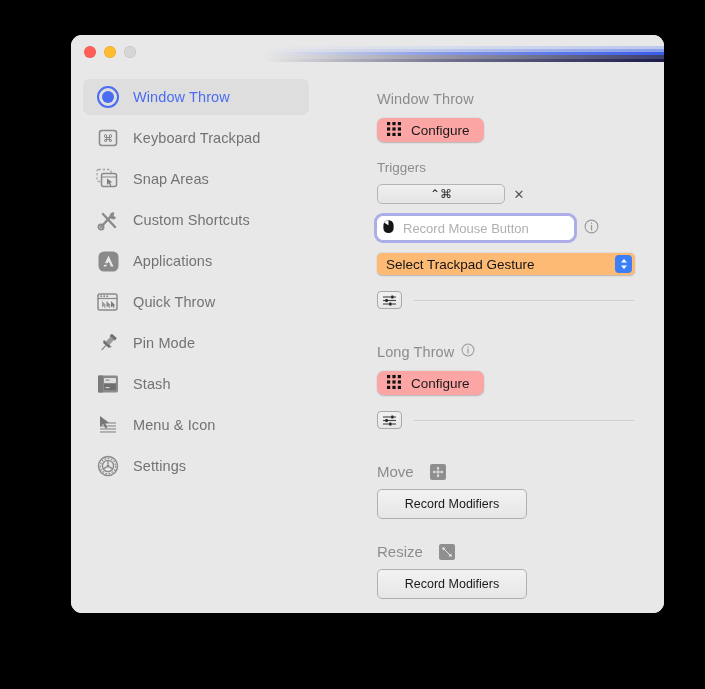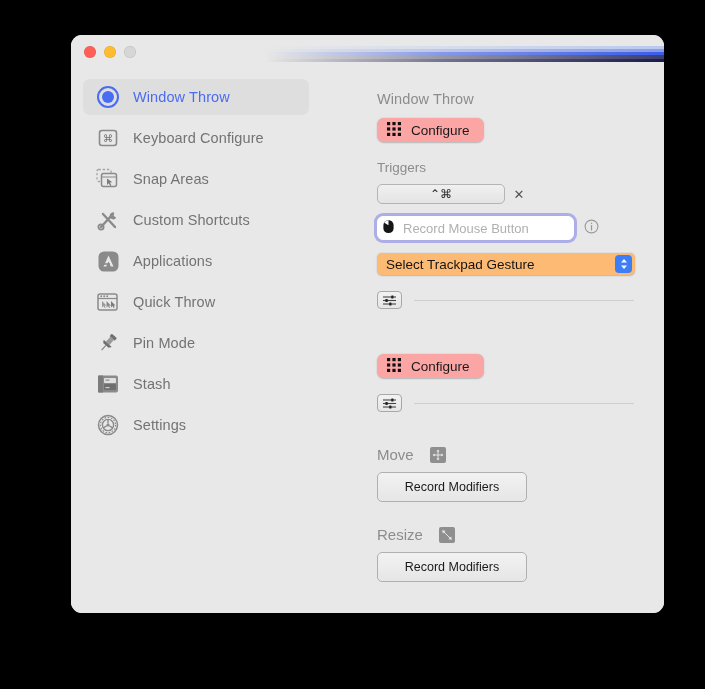--- a/index.html
+++ b/index.html
@@ -214,21 +214,21 @@
       <span class="nav-label">Window Throw</span>
     </div>
 
     <div class="nav-item">
       <span class="nav-icon">
         <svg width="22" height="22" viewBox="0 0 22 22">
           <rect x="2.5" y="3.5" width="17" height="15" rx="2.5" fill="none" stroke="#8a8a8a" stroke-width="1.6"></rect>
           <text x="11" y="15" font-size="10" fill="#6e6e6e" text-anchor="middle" font-family="DejaVu Sans, sans-serif">⌘</text>
         </svg>
       </span>
-      <span class="nav-label">Keyboard Configure</span>
+      <span class="nav-label">Keyboard Trackpad</span>
     </div>
 
     <div class="nav-item">
       <span class="nav-icon">
         <svg width="24" height="22" viewBox="0 0 24 22">
           <rect x="1" y="1.5" width="14" height="12" rx="1.5" fill="none" stroke="#a5a5a5" stroke-width="1.3" stroke-dasharray="2.4 1.8"></rect>
           <rect x="5.5" y="5.5" width="15" height="13" rx="2" fill="#e8e8e8" stroke="#8a8a8a" stroke-width="1.5"></rect>
           <line x1="5.5" y1="9" x2="20.5" y2="9" stroke="#8a8a8a" stroke-width="1.2"></line>
           <path d="M11 10.5 L11 17 L12.8 15.2 L14.2 18 L15.4 17.4 L14 14.6 L16.4 14.3 Z" fill="#7d7d7d"></path>
         </svg>
@@ -300,20 +300,34 @@
           <rect x="8" y="5" width="12" height="5" rx="1" fill="#e0e0e0"></rect>
           <rect x="8" y="11" width="12" height="6" rx="1" fill="#6f6f6f"></rect>
           <rect x="9.5" y="6.5" width="4" height="1.2" fill="#8a8a8a"></rect>
           <rect x="9.5" y="14" width="4" height="1.2" fill="#cfcfcf"></rect>
           <rect x="2" y="2.5" width="5" height="17" fill="#7b7b7b"></rect>
         </svg>
       </span>
       <span class="nav-label">Stash</span>
     </div>
 
+    <div class="nav-item">
+      <span class="nav-icon">
+        <svg width="24" height="24" viewBox="0 0 24 24">
+          <g fill="#b0b0b0">
+            <rect x="4" y="9" width="16" height="1.9"></rect>
+            <rect x="4" y="12" width="16" height="1.9"></rect>
+            <rect x="4" y="15" width="16" height="1.9"></rect>
+            <rect x="4" y="18" width="16" height="1.9"></rect>
+          </g>
+          <path d="M4 3 L4 14 L7.2 11 L9.4 15.4 L11.3 14.4 L9.2 10.3 L13 9.8 Z" fill="#787878"></path>
+        </svg>
+      </span>
+      <span class="nav-label">Menu &amp; Icon</span>
+    </div>
 
     <div class="nav-item">
       <span class="nav-icon">
         <svg width="24" height="24" viewBox="0 0 24 24">
           <circle cx="12" cy="12" r="9.5" fill="none" stroke="#8a8a8a" stroke-width="1.5"></circle>
           <circle cx="12" cy="12" r="7.6" fill="none" stroke="#8a8a8a" stroke-width="1.1" stroke-dasharray="1.7 1.5"></circle>
           <circle cx="12" cy="12" r="5.6" fill="none" stroke="#8a8a8a" stroke-width="1.4"></circle>
           <circle cx="12" cy="12" r="1.6" fill="#8a8a8a"></circle>
           <g stroke="#8a8a8a" stroke-width="1.4">
             <line x1="12" y1="6.4" x2="12" y2="10.4"></line>
@@ -407,20 +421,30 @@
             <rect x="7.2" y="8.4" width="2.3" height="3.2" rx="0.6"></rect>
           </g>
         </svg>
       </div>
       <div class="slider-track"></div>
     </div>
 
     <div class="spacer-lg"></div>
 
     
+    <div class="section-title">
+      <span>Long Throw</span>
+      <span>
+        <svg width="14" height="14" viewBox="0 0 15 15">
+          <circle cx="7.5" cy="7.5" r="6.4" fill="none" stroke="#9a9a9a" stroke-width="1.1"></circle>
+          <circle cx="7.5" cy="4.3" r="0.75" fill="#9a9a9a"></circle>
+          <rect x="6.9" y="6" width="1.2" height="5.4" rx="0.5" fill="#9a9a9a"></rect>
+        </svg>
+      </span>
+    </div>
 
     <button class="btn-configure">
       <span>
         <svg width="14" height="14" viewBox="0 0 14 14">
           <g fill="#111">
             <rect x="0" y="0" width="3.2" height="3.2"></rect>
               <rect x="5.4" y="0" width="3.2" height="3.2"></rect>
               <rect x="10.8" y="0" width="3.2" height="3.2"></rect>
             <rect x="0" y="5.4" width="3.2" height="3.2"></rect>
               <rect x="5.4" y="5.4" width="3.2" height="3.2"></rect>

